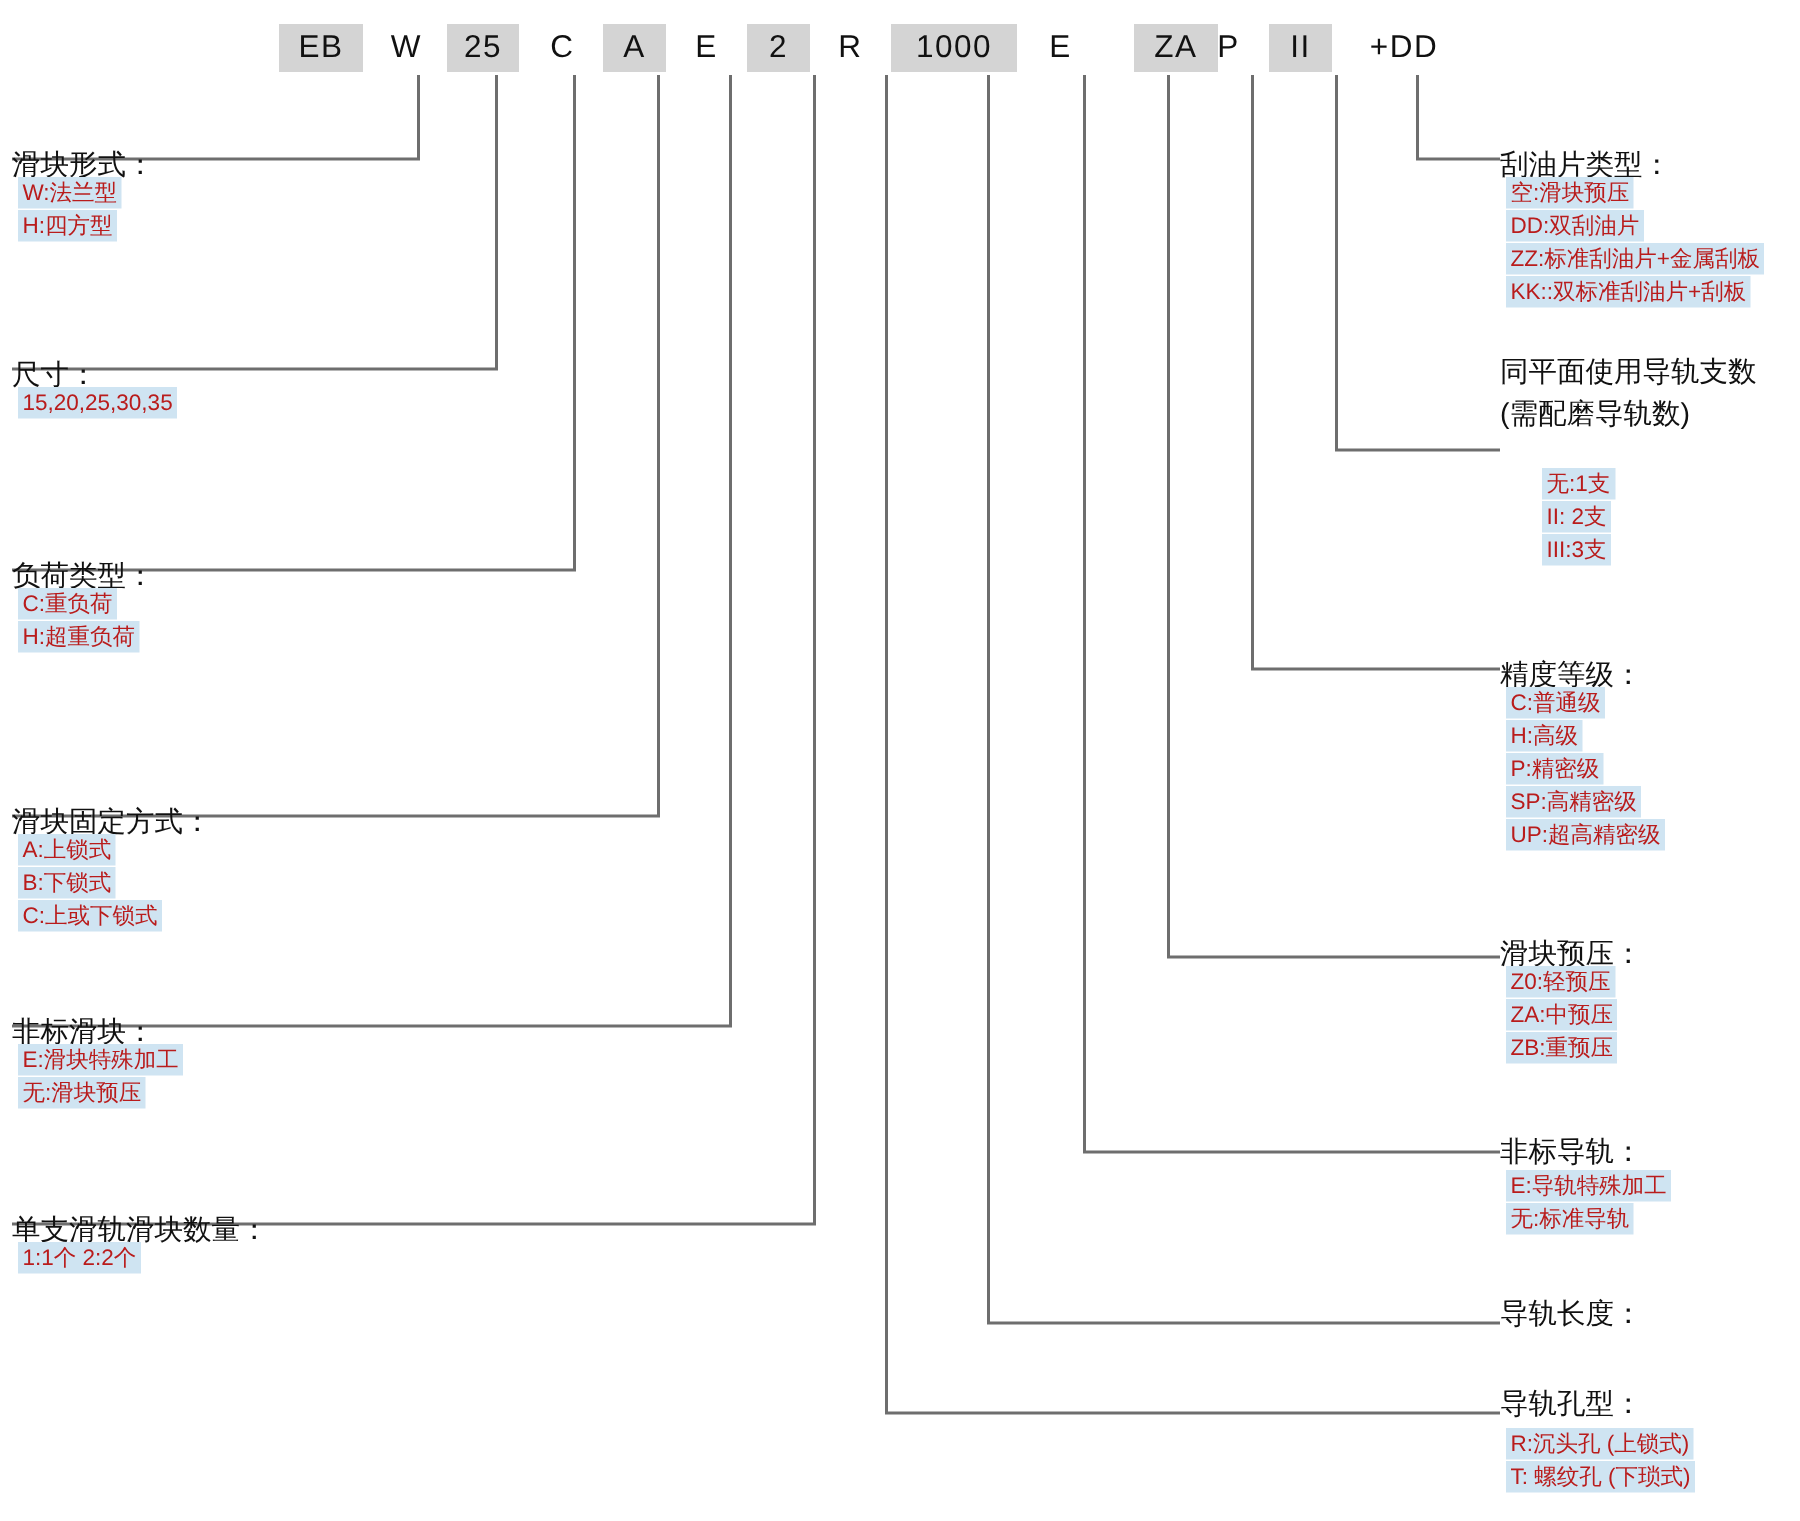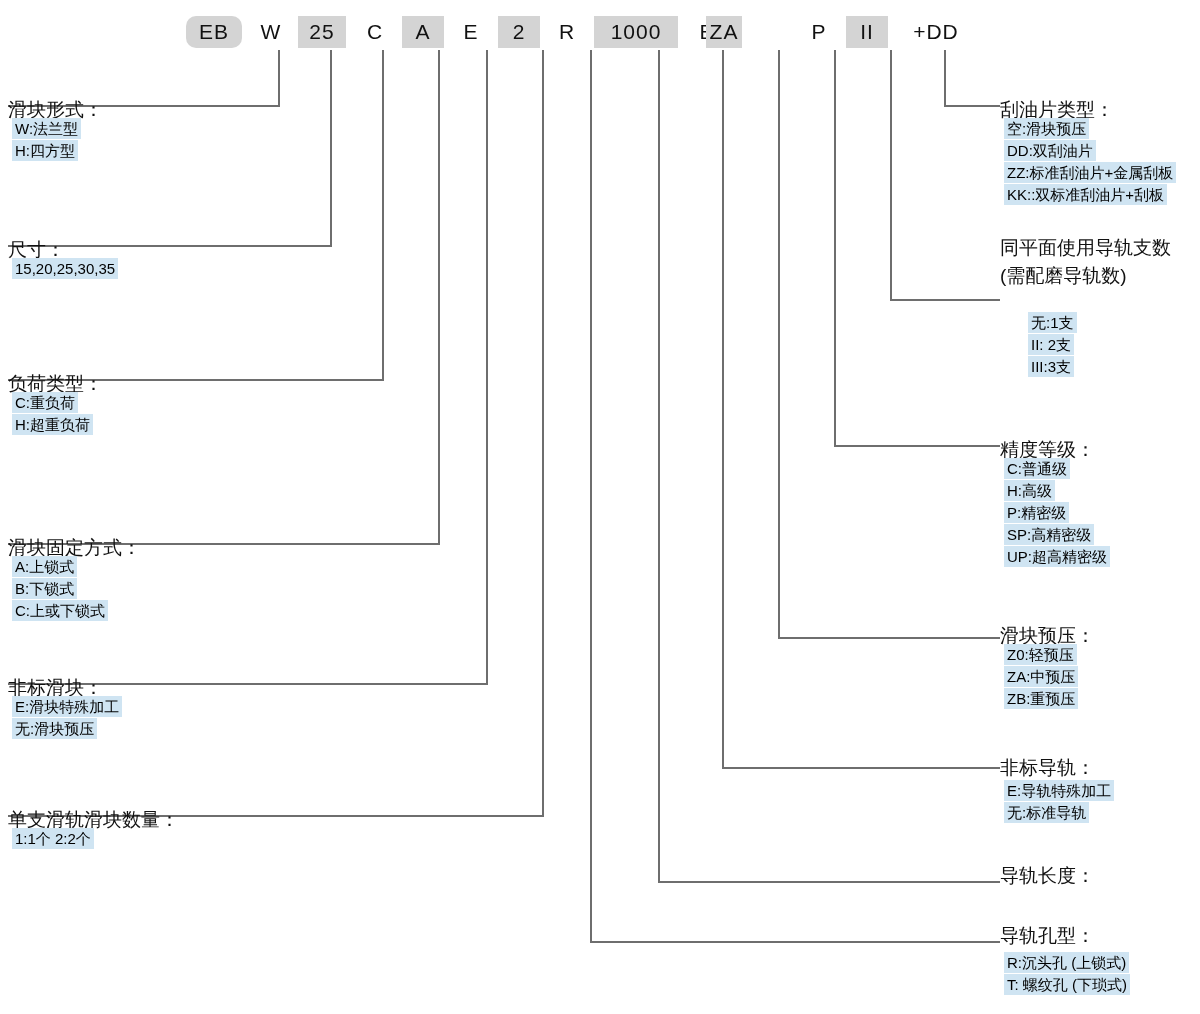--- a/index.html
+++ b/index.html
@@ -26,42 +26,42 @@
   .ln{position:absolute;background:#6e6e6e;}
   .lnv{width:1.6px;}
   .lnh{height:1.6px;}
 
   
   .title{
     position:absolute;font-size:19px;color:#111;white-space:nowrap;margin-top:11px;
   }
   .opts{position:absolute;}
   .opt{
-    display:block;font-size:15px;line-height:21px;color:#000000;
+    display:block;font-size:15px;line-height:21px;color:#b91c1c;
     background:#cfe4f2;white-space:nowrap;padding:0 3px;margin-bottom:1px;
     width:max-content;
   }
 </style>
 </head>
 <body>
 
 <div id="stage">
 
   <div class="code-row">
-    <div class="code shaded" style="left:186px;width:56px;border-radius:10px;">EB</div>
+    <div class="code shaded" style="left:186px;width:56px;">EB</div>
     <div class="code" style="left:250px;width:42px;">W</div>
     <div class="code shaded" style="left:298px;width:48px;">25</div>
     <div class="code" style="left:354px;width:42px;">C</div>
     <div class="code shaded" style="left:402px;width:42px;">A</div>
     <div class="code" style="left:450px;width:42px;">E</div>
     <div class="code shaded" style="left:498px;width:42px;">2</div>
     <div class="code" style="left:546px;width:42px;">R</div>
     <div class="code shaded" style="left:594px;width:84px;">1000</div>
     <div class="code" style="left:686px;width:42px;">E</div>
-    <div class="code shaded" style="left:706px;width:36px;">ZA</div>
+    <div class="code shaded" style="left:756px;width:56px;">ZA</div>
     <div class="code" style="left:798px;width:42px;">P</div>
     <div class="code shaded" style="left:846px;width:42px;">II</div>
     <div class="code" style="left:894px;width:84px;text-align:center;">+DD</div>
   </div>
 
   <div class="ln lnv" style="left:278px;top:50px;height:56px;"></div>
   <div class="ln lnh" style="left:8px;top:105px;width:272px;"></div>
 
   <div class="ln lnv" style="left:330px;top:50px;height:196px;"></div>
   <div class="ln lnh" style="left:8px;top:245px;width:324px;"></div>

